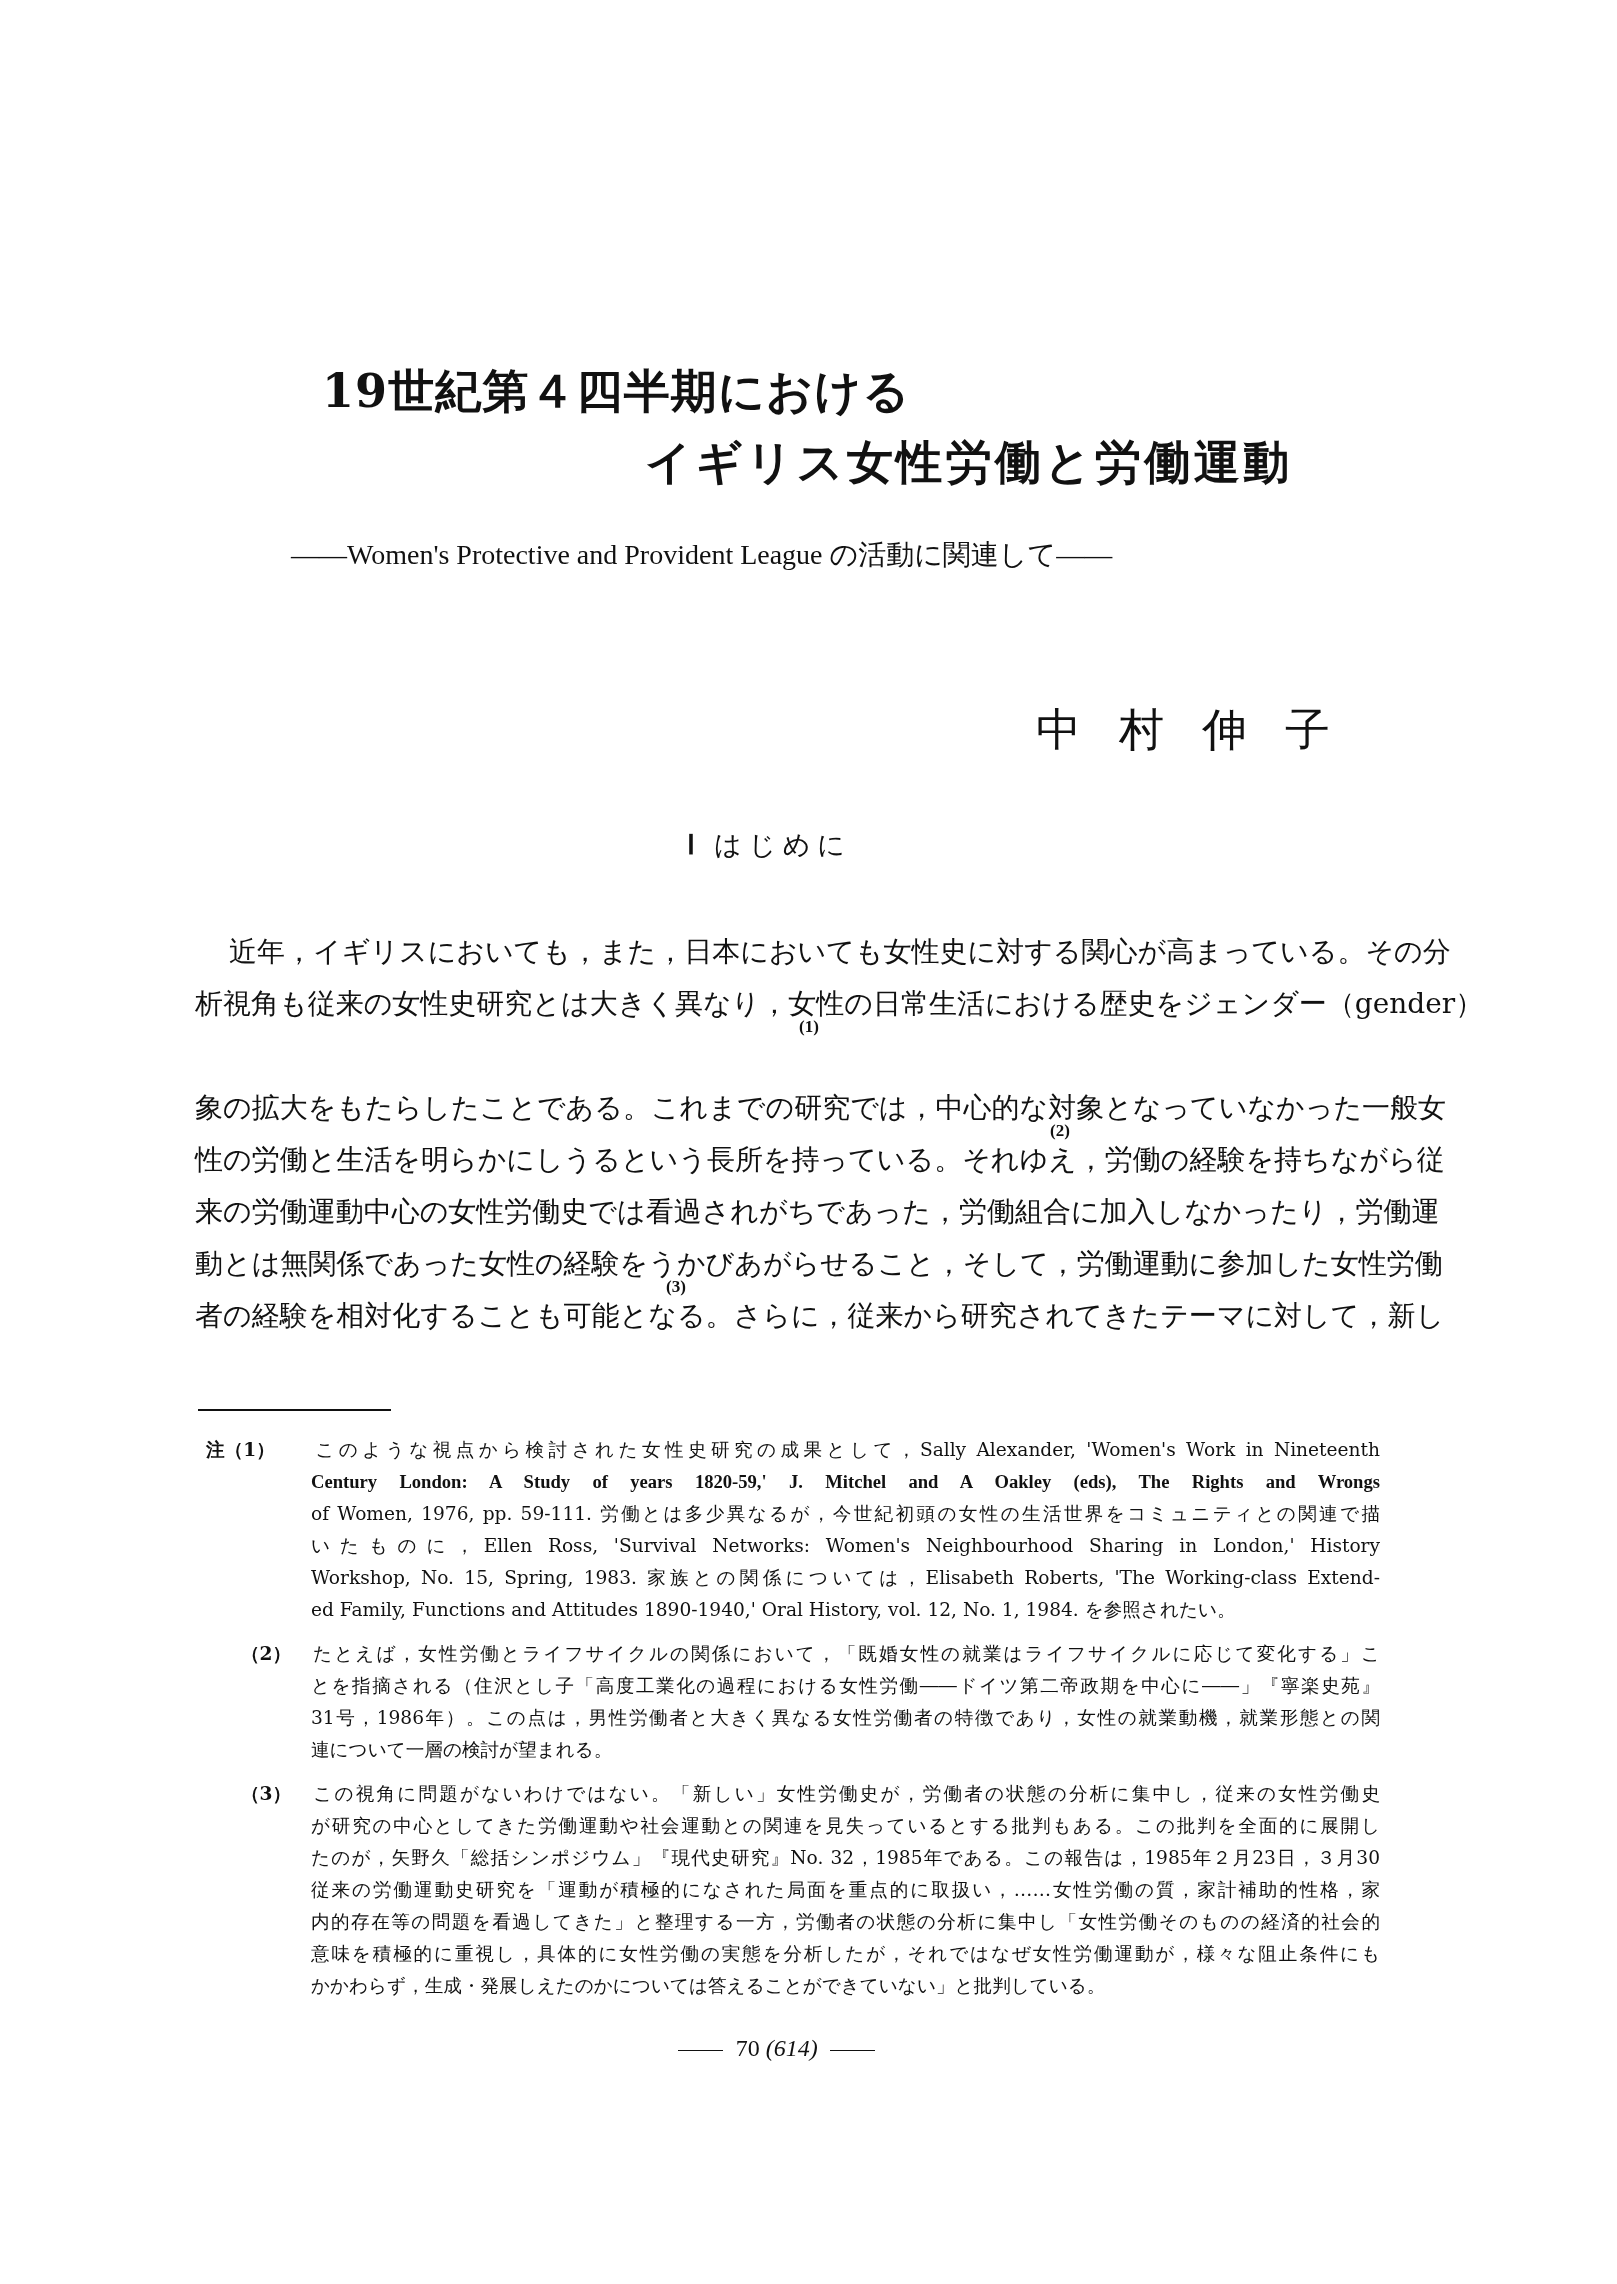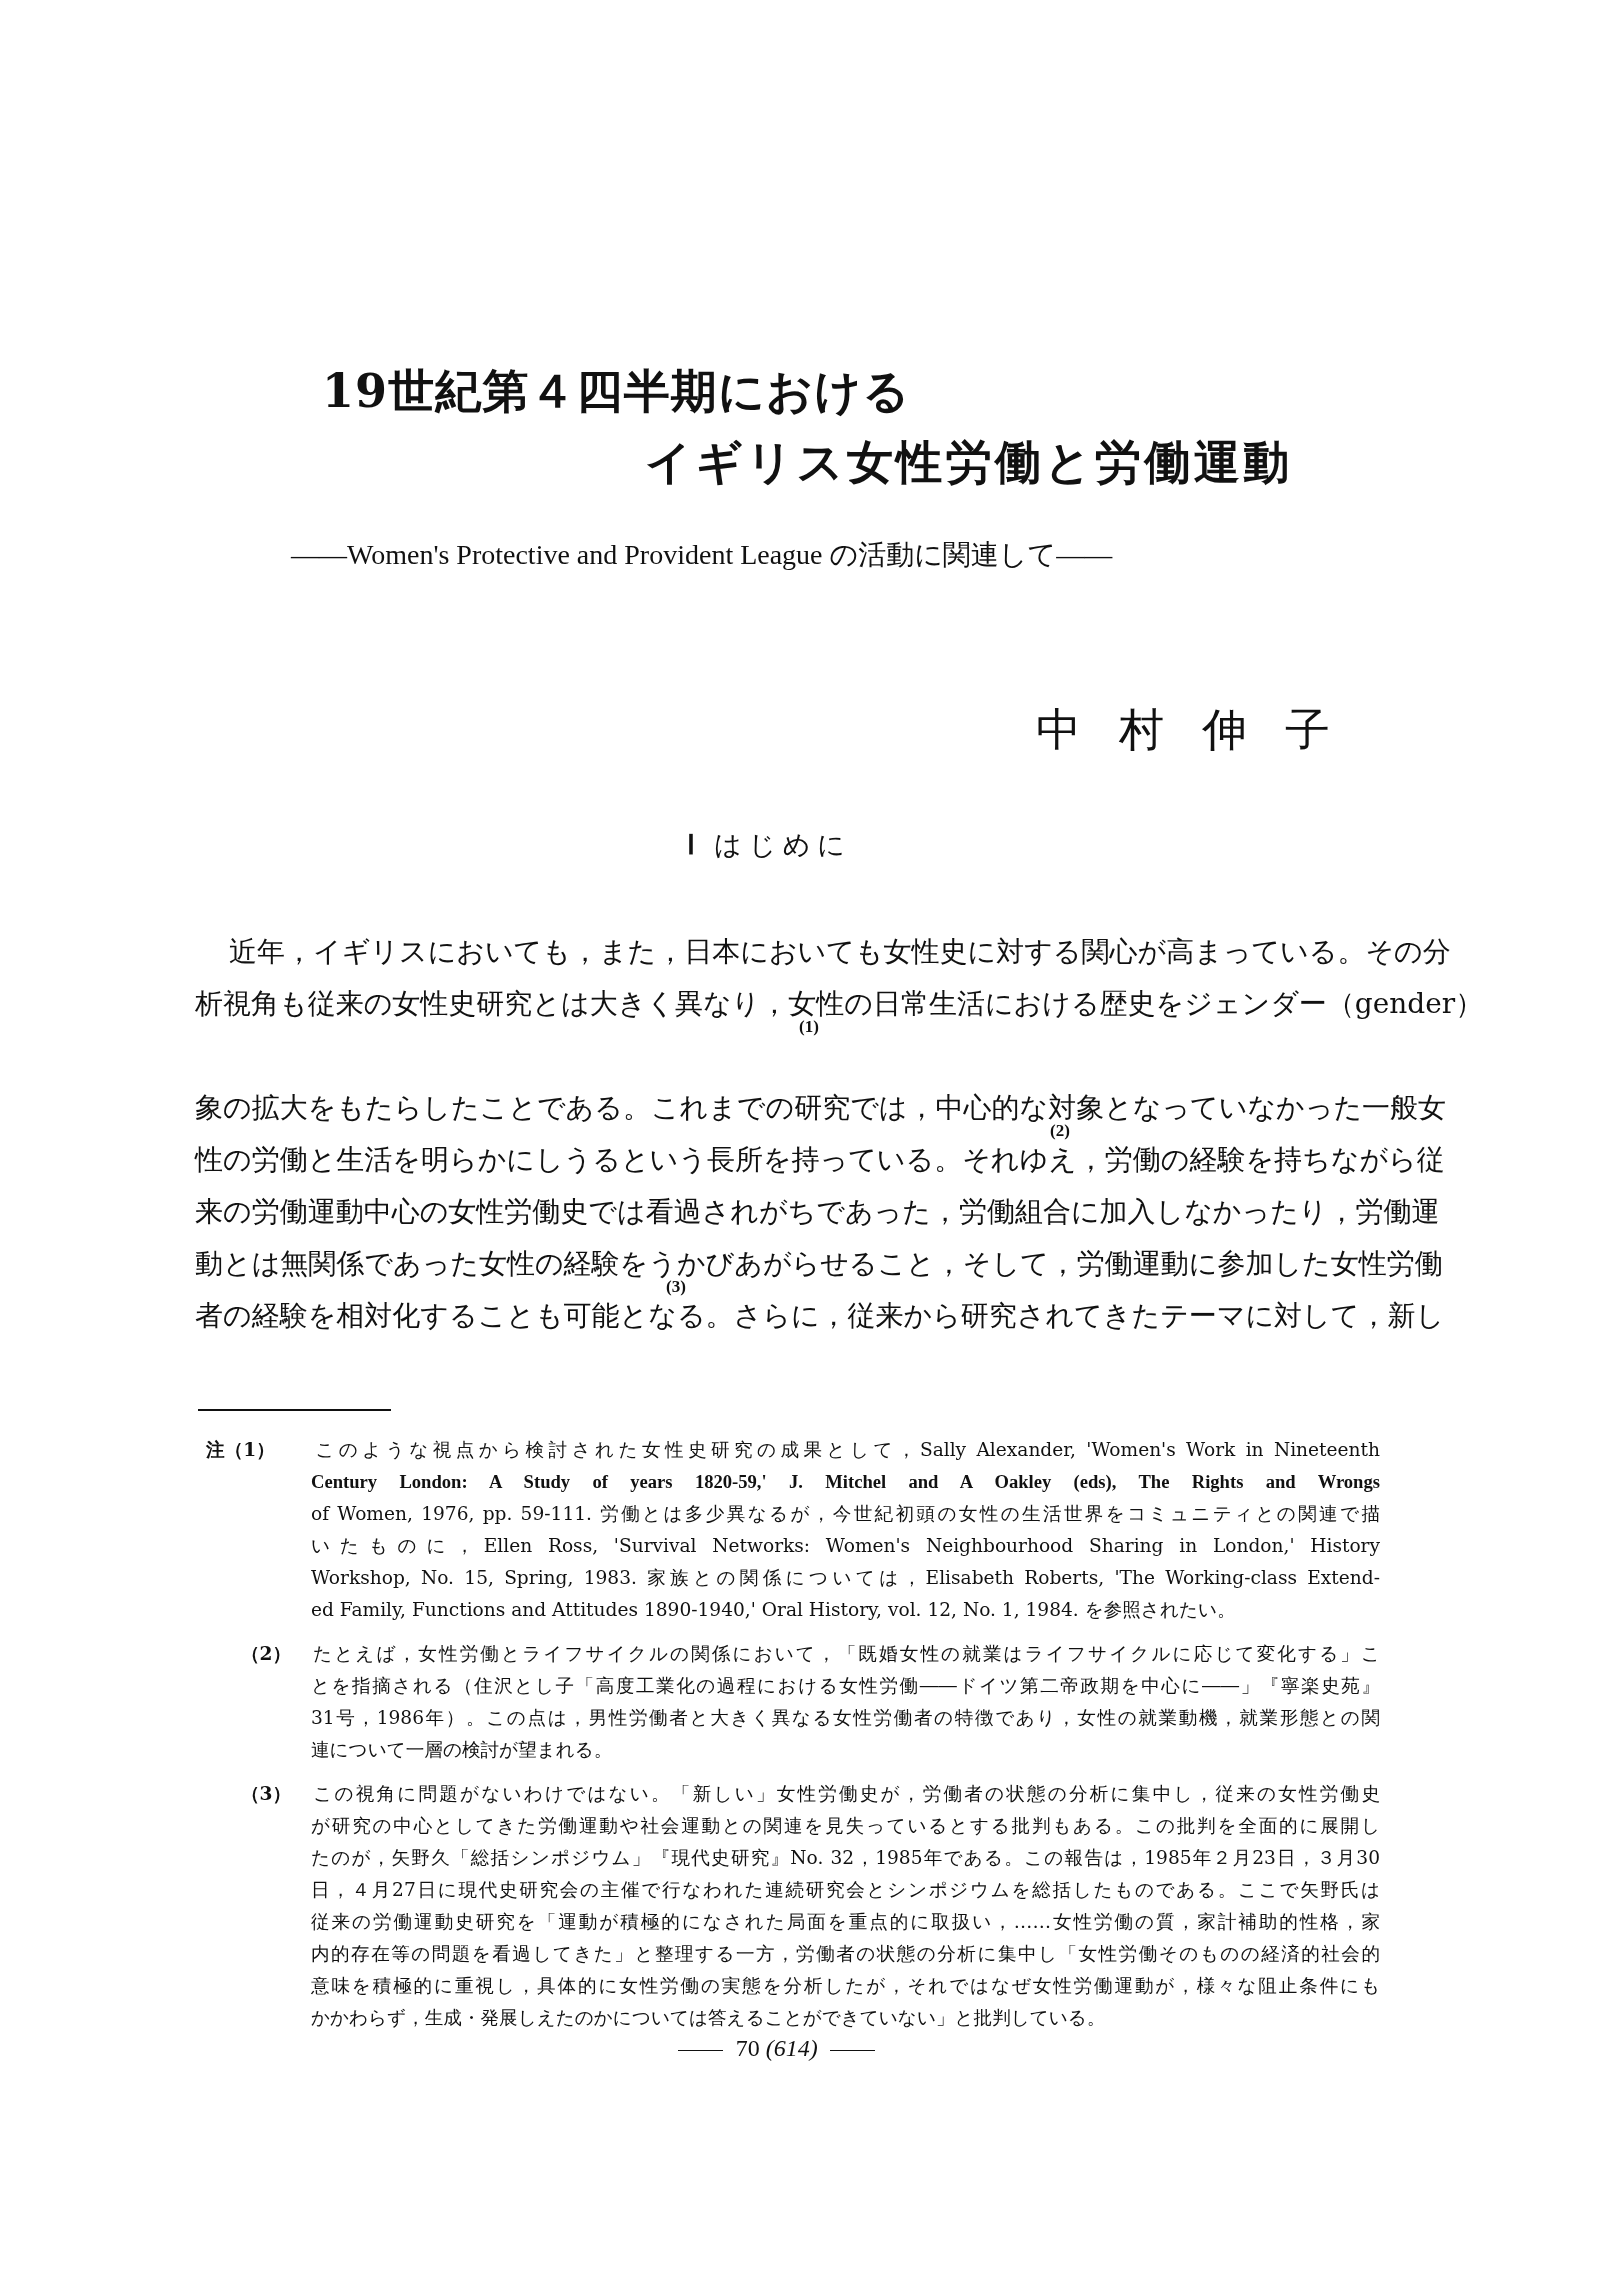--- a/index.html
+++ b/index.html
@@ -89,21 +89,20 @@
   <div class="note-line cont short">ed Family, Functions and Attitudes 1890-1940,' Oral History, vol. 12, No. 1, 1984. を参照されたい。</div>
 
   <div class="note-line head"><span class="note-label sub">（2）</span><span>たとえば，女性労働とライフサイクルの関係において，「既婚女性の就業はライフサイクルに応じて変化する」こ</span></div>
   <div class="note-line cont">とを指摘される（住沢とし子「高度工業化の過程における女性労働――ドイツ第二帝政期を中心に――」『寧楽史苑』</div>
   <div class="note-line cont">31号，1986年）。この点は，男性労働者と大きく異なる女性労働者の特徴であり，女性の就業動機，就業形態との関</div>
   <div class="note-line cont short">連について一層の検討が望まれる。</div>
 
   <div class="note-line head"><span class="note-label sub">（3）</span><span>この視角に問題がないわけではない。「新しい」女性労働史が，労働者の状態の分析に集中し，従来の女性労働史</span></div>
   <div class="note-line cont">が研究の中心としてきた労働運動や社会運動との関連を見失っているとする批判もある。この批判を全面的に展開し</div>
   <div class="note-line cont">たのが，矢野久「総括シンポジウム」『現代史研究』No. 32，1985年である。この報告は，1985年２月23日，３月30</div>
-  <div class="note-line cont">日，４月27日に現代史研究会の主催で行なわれた連続研究会とシンポジウムを総括したものである。ここで矢野氏は</div>
   <div class="note-line cont">従来の労働運動史研究を「運動が積極的になされた局面を重点的に取扱い，……女性労働の質，家計補助的性格，家</div>
   <div class="note-line cont">内的存在等の問題を看過してきた」と整理する一方，労働者の状態の分析に集中し「女性労働そのものの経済的社会的</div>
   <div class="note-line cont">意味を積極的に重視し，具体的に女性労働の実態を分析したが，それではなぜ女性労働運動が，様々な阻止条件にも</div>
   <div class="note-line cont short">かかわらず，生成・発展しえたのかについては答えることができていない」と批判している。</div>
 </div>
 
 <div class="abs page-no">
   <span class="dash"></span><span>70</span> <span class="orig">(614)</span><span class="dash"></span>
 </div>
 

